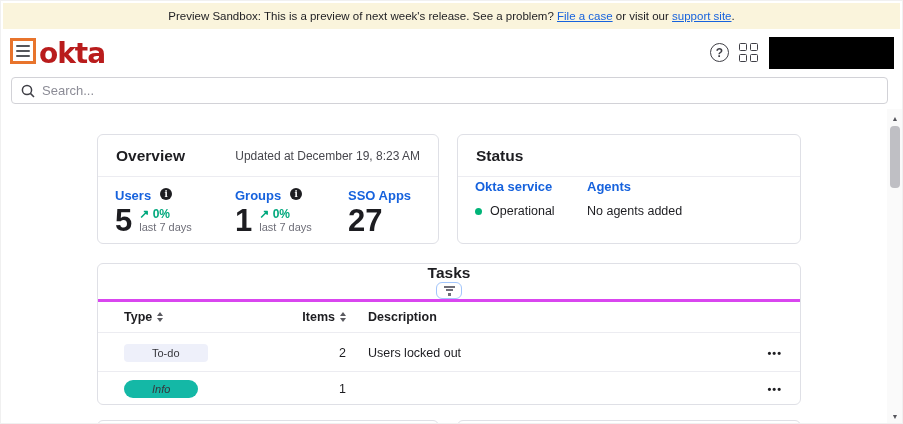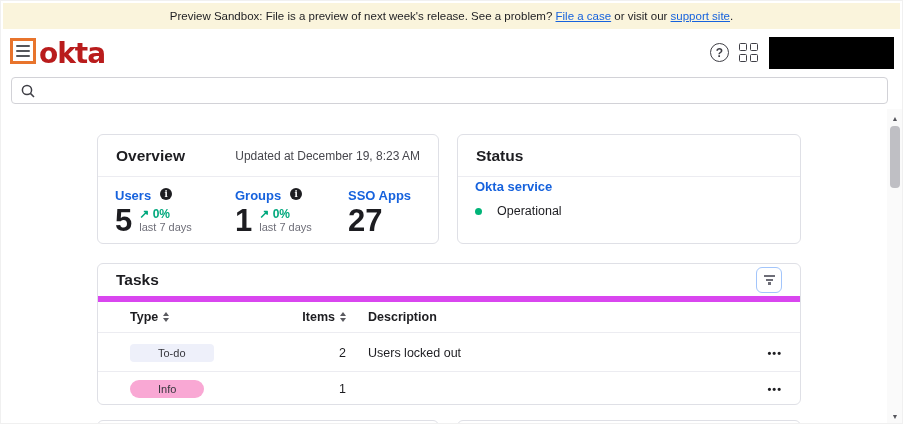--- a/index.html
+++ b/index.html
@@ -79,51 +79,51 @@
     font-family:"DejaVu Serif", serif; cursor:pointer;
   }
   .stat-value-row { display:flex; align-items:flex-start; gap:7px; margin-top:3px; }
   .stat-value { font-size:31px; font-weight:600; line-height:30px; color:#1d1d21; }
   .trend-block { padding-top:2px; }
   .trend { font-size:12px; font-weight:700; color:#00a87d; line-height:13px; }
   .period { font-size:11px; color:#6e6e78; line-height:13px; }
 
   .status-col { position:absolute; top:44px; }
   .status-col-label { font-size:13px; font-weight:700; color:#1662dd; cursor:pointer; }
-  .status-value { margin-top:10px; font-size:12.5px; color:#1d1d21; display:flex; align-items:center; gap:15px; }
+  .status-value { margin-top:10px; font-size:12.5px; color:#1d1d21; display:flex; align-items:center; gap:8px; }
   .green-dot { width:7px; height:7px; border-radius:50%; background:#00b478; }
 
   
   .filter-button {
     width:26px; height:26px; border:1px solid #a2c5fb; border-radius:6px; background:#fff;
     display:flex; flex-direction:column; align-items:center; justify-content:center;
     gap:1.5px; cursor:pointer;
   }
   .filter-button .f1 { width:11px; height:2px; background:#6e6e78; }
   .filter-button .f2 { width:7px;  height:2px; background:#6e6e78; }
   .filter-button .f3 { width:3px;  height:3px; background:#6e6e78; }
 
   .t-header-row { position:absolute; left:0; top:38px; width:100%; height:31px; border-bottom:1px solid #ececf1; }
   .t-row  { position:absolute; left:0; width:100%; height:38px; }
   .t-row1 { top:70px;  border-bottom:1px solid #ececf1; }
   .t-row2 { top:108px; height:33px; }
   .cell { position:absolute; top:50%; transform:translateY(-50%); font-size:12.5px; color:#1d1d21; }
-  .col-type  { left:32px; width:150px; }
+  .col-type  { left:26px; width:150px; }
   .col-items { left:160px; width:88px; text-align:right; }
   .col-desc  { left:270px; width:380px; }
   .col-actions { right:18px; left:auto; }
   .th { font-weight:700; font-size:12.5px; display:inline-flex; align-items:center; gap:5px; }
   .sort-icon { display:inline-flex; flex-direction:column; gap:2px; cursor:pointer; }
   .sort-icon .up   { width:0; height:0; border-left:3.5px solid transparent; border-right:3.5px solid transparent; border-bottom:4px solid #5a5a60; }
   .sort-icon .down { width:0; height:0; border-left:3.5px solid transparent; border-right:3.5px solid transparent; border-top:4px solid #5a5a60; }
   .badge {
     display:inline-block; font-size:11px; color:#36363c; padding:3px 28px; cursor:default;
   }
   .badge-todo { background:#eef0fa; border-radius:4px; }
-  .badge-info { background:#f9a8d4; border-radius:10px; }
+  .badge-info { background:#14b8a6; border-radius:10px;font-style:italic; }
   .ellipsis { font-size:11px; font-weight:700; letter-spacing:1px; color:#1d1d21; cursor:pointer; }
 
   
   .scrollbar {
     position:absolute; left:886px; top:108px; width:16px; height:316px; background:#fafafa;
   }
   .scroll-arrow {
     position:absolute; left:0; width:16px; height:14px; display:flex; align-items:center;
     justify-content:center; font-size:7px; color:#55555b; cursor:pointer;
   }
@@ -133,21 +133,21 @@
     position:absolute; left:3px; top:17px; width:10px; height:62px;
     background:#bfbfc4; border-radius:4px; cursor:grab;
   }
 </style>
 </head>
 <body>
 
 <div id="app">
 
   <div class="banner">
-    <span>Preview Sandbox: File is a preview of next week's release. See a problem? </span>
+    <span>Preview Sandbox: This is a preview of next week's release. See a problem? </span>
       <a>File a case</a>
       <span> or visit our </span>
       <a>support site</a>
       <span>.</span>
   </div>
 
   <div class="hamburger-box">
     <div class="bar"></div>
     <div class="bar"></div>
     <div class="bar"></div>
@@ -160,20 +160,21 @@
     <div class="sq"></div>
     <div class="sq"></div>
   </div>
   <div class="redacted-box"></div>
 
   <div class="search-bar">
     <svg width="14" height="14" viewBox="0 0 14 14">
       <circle cx="6" cy="6" r="4.6" fill="none" stroke="#3f3f46" stroke-width="1.5"></circle>
       <line x1="9.4" y1="9.4" x2="13" y2="13" stroke="#3f3f46" stroke-width="1.5"></line>
     </svg>
+    <input type="text" placeholder="Search..." style="">
   </div>
 
   <div class="card" id="overview-card">
     <div class="card-title-row">
       <span class="card-title">Overview</span>
       <span class="updated-text">Updated at December 19, 8:23 AM</span>
     </div>
     <div class="stat" style="left:17px;">
       <div class="stat-label-row">
         <span class="stat-label">Users</span>
@@ -214,24 +215,28 @@
     <div class="card-title-row" style="justify-content:flex-start;">
       <span class="card-title">Status</span>
     </div>
     <div class="status-col" style="left:17px;">
       <div class="status-col-label">Okta service</div>
       <div class="status-value">
         <span class="green-dot"></span>
         <span>Operational</span>
       </div>
     </div>
+    <div class="status-col" style="left:129px;">
+      <div class="status-col-label">Agents</div>
+      <div class="status-value">No agents added</div>
+    </div>
   </div>
 
   <div class="card" id="tasks-card">
-    <div class="card-title-row" style="border-bottom:6px solid #d946ef; height:38px;">
+    <div class="card-title-row" style="border-bottom:3px solid #d946ef; height:38px;flex-direction:column;">
       <span class="card-title">Tasks</span>
       <div class="filter-button">
         <div class="f1"></div>
         <div class="f2"></div>
         <div class="f3"></div>
       </div>
     </div>
     <div class="t-header-row">
       <span class="cell col-type th">
         <span>Type</span>

